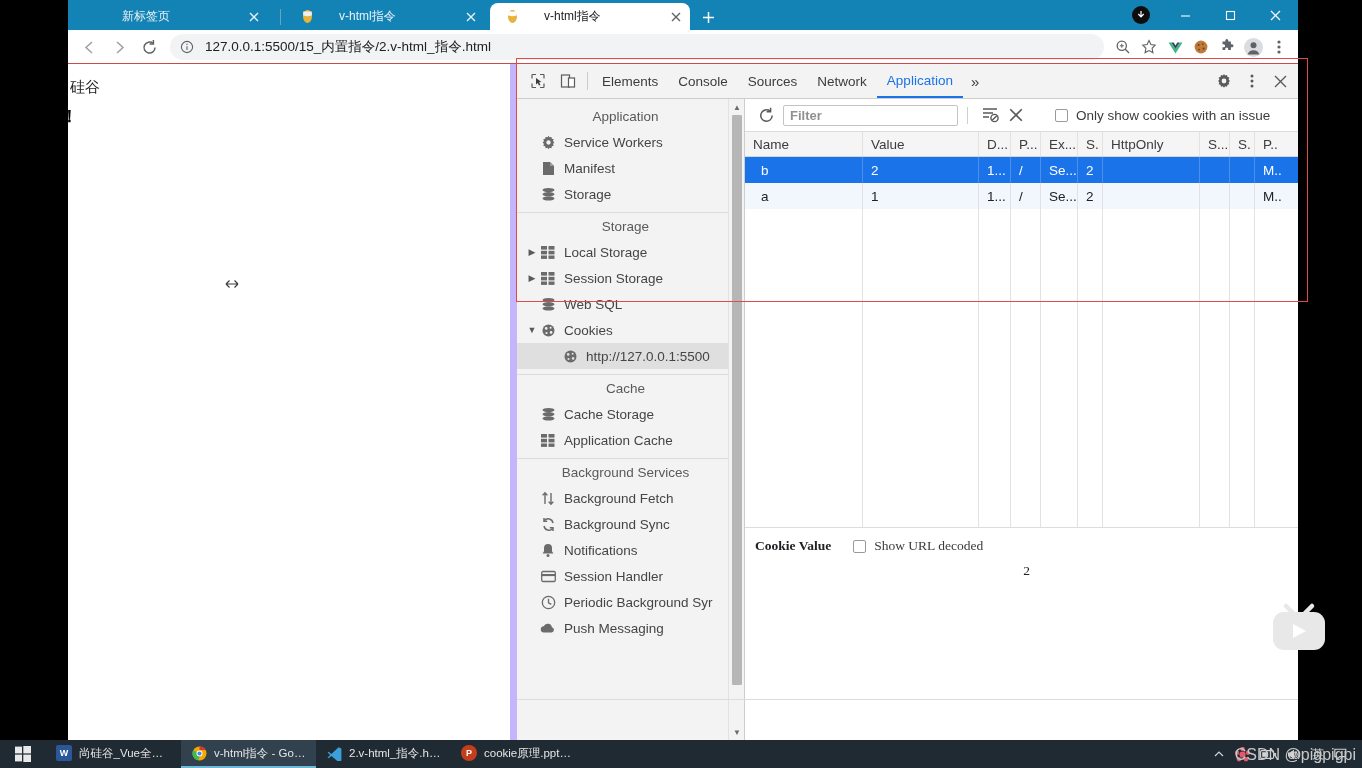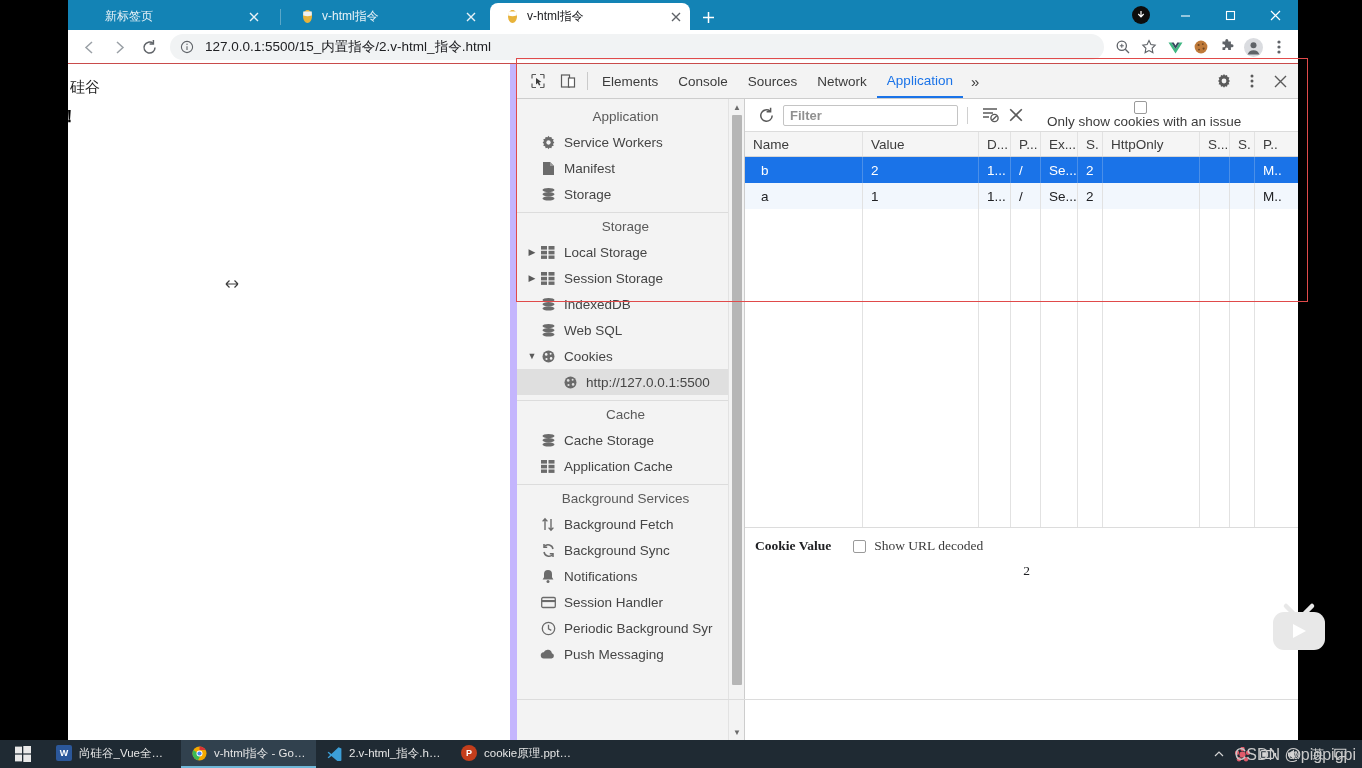--- a/index.html
+++ b/index.html
@@ -19,21 +19,21 @@
   
   .browser{position:absolute;left:0;top:0;width:1298px;height:740px;background:#fff;overflow:hidden;}
 
   
   .tabstrip{position:relative;height:30px;background:#1383b5;}
   .tab{
     position:absolute;top:3px;height:27px;
     border-radius:8px 8px 0 0;
     display:flex;align-items:center;
     padding:0 6px 0 14px;box-sizing:border-box;
-    font-size:12px;color:#e8f2f7;
+    font-size:12px;color:#e8f2f7;gap:17px;
   }
   .tab.inactive{background:transparent;}
   .tab.active{background:#fff;color:#202124;}
   .tab .favicon{width:16px;height:16px;margin-right:7px;flex:0 0 16px;display:flex;align-items:center;justify-content:center;}
   .tab .tlabel{flex:1 1 auto;white-space:nowrap;overflow:hidden;text-overflow:ellipsis;}
   .tab .tclose{width:16px;height:16px;flex:0 0 16px;display:flex;align-items:center;justify-content:center;font-size:13px;line-height:1;}
   .tabsep{position:absolute;top:9px;width:1px;height:16px;background:#5aa7c8;}
   .newtab{position:absolute;top:6px;left:697px;width:22px;height:22px;display:flex;align-items:center;justify-content:center;color:#fff;font-size:18px;line-height:1;}
 
   .wincontrols{position:absolute;top:0;right:0;height:30px;display:flex;align-items:center;}
@@ -96,21 +96,21 @@
   .ck-panel{flex:1 1 auto;display:flex;flex-direction:column;min-width:0;background:#fff;}
   .ck-toolbar{height:33px;display:flex;align-items:center;padding:0 8px;border-bottom:1px solid #dcdcdc;background:#fff;box-sizing:border-box;}
   .ck-refresh{width:26px;height:26px;display:flex;align-items:center;justify-content:center;color:#5a5a5a;}
   .ck-filter{
     width:175px;height:21px;border:1px solid #c4c4c4;border-radius:2px;margin-left:4px;
     font-size:13px;color:#909090;padding:0 6px;box-sizing:border-box;background:#fff;
     display:flex;align-items:center;font-weight:bold;
   }
   .ck-sep{width:1px;height:17px;background:#d0d0d0;margin:0 9px;}
   .ck-tb-ic{width:26px;height:26px;display:flex;align-items:center;justify-content:center;color:#5a5a5a;}
-  .ck-chk{display:flex;align-items:center;margin-left:18px;font-size:13.5px;color:#3c3c3c;flex-direction:column;}
+  .ck-chk{display:flex;align-items:center;margin-left:26px;font-size:13.5px;color:#3c3c3c;}
   .ck-chk .box{width:13px;height:13px;border:1px solid #9a9a9a;border-radius:2px;margin-right:8px;background:#fff;box-sizing:border-box;}
 
   
   .ck-table{height:395px;overflow:hidden;border-bottom:1px solid #dcdcdc;position:relative;background:#fff;}
   .ck-row{display:flex;height:26px;align-items:stretch;box-sizing:border-box;}
   .ck-head{background:#f5f5f5;border-bottom:1px solid #d6d6d6;height:25px;}
   .ck-head .ck-cell{font-size:13.5px;color:#3c3c3c;}
   .ck-cell{
     display:flex;align-items:center;padding-left:8px;box-sizing:border-box;
     border-right:1px solid #e2e2e2;font-size:13.5px;color:#202124;
@@ -449,31 +449,20 @@
               </div>
               <div class="sb-item">
                 <span class="sb-arrow spacer"></span>
                 <span class="sb-ic">
                   <svg width="15" height="15" viewBox="0 0 15 15">
                       <ellipse cx="7.5" cy="3" rx="6" ry="2.1" fill="#6b6b6b"></ellipse>
                       <ellipse cx="7.5" cy="7.2" rx="6" ry="2.1" fill="#6b6b6b"></ellipse>
                       <ellipse cx="7.5" cy="11.4" rx="6" ry="2.1" fill="#6b6b6b"></ellipse>
                     </svg>
                 </span>
-                <span class="sb-lbl">IndexedDB</span>
-              </div>
-              <div class="sb-item">
-                <span class="sb-arrow spacer"></span>
-                <span class="sb-ic">
-                  <svg width="15" height="15" viewBox="0 0 15 15">
-                      <ellipse cx="7.5" cy="3" rx="6" ry="2.1" fill="#6b6b6b"></ellipse>
-                      <ellipse cx="7.5" cy="7.2" rx="6" ry="2.1" fill="#6b6b6b"></ellipse>
-                      <ellipse cx="7.5" cy="11.4" rx="6" ry="2.1" fill="#6b6b6b"></ellipse>
-                    </svg>
-                </span>
                 <span class="sb-lbl">Web SQL</span>
               </div>
               <div class="sb-item">
                 <span class="sb-arrow">▼</span>
                 <span class="sb-ic">
                   <svg width="15" height="15" viewBox="0 0 15 15">
                       <circle cx="7.5" cy="7.5" r="6" fill="#6b6b6b"></circle>
                       <circle cx="5.2" cy="5.4" r="1.3" fill="#f3f3f3"></circle>
                       <circle cx="9.6" cy="4.8" r="1" fill="#f3f3f3"></circle>
                       <circle cx="10.1" cy="9.4" r="1.3" fill="#f3f3f3"></circle>

